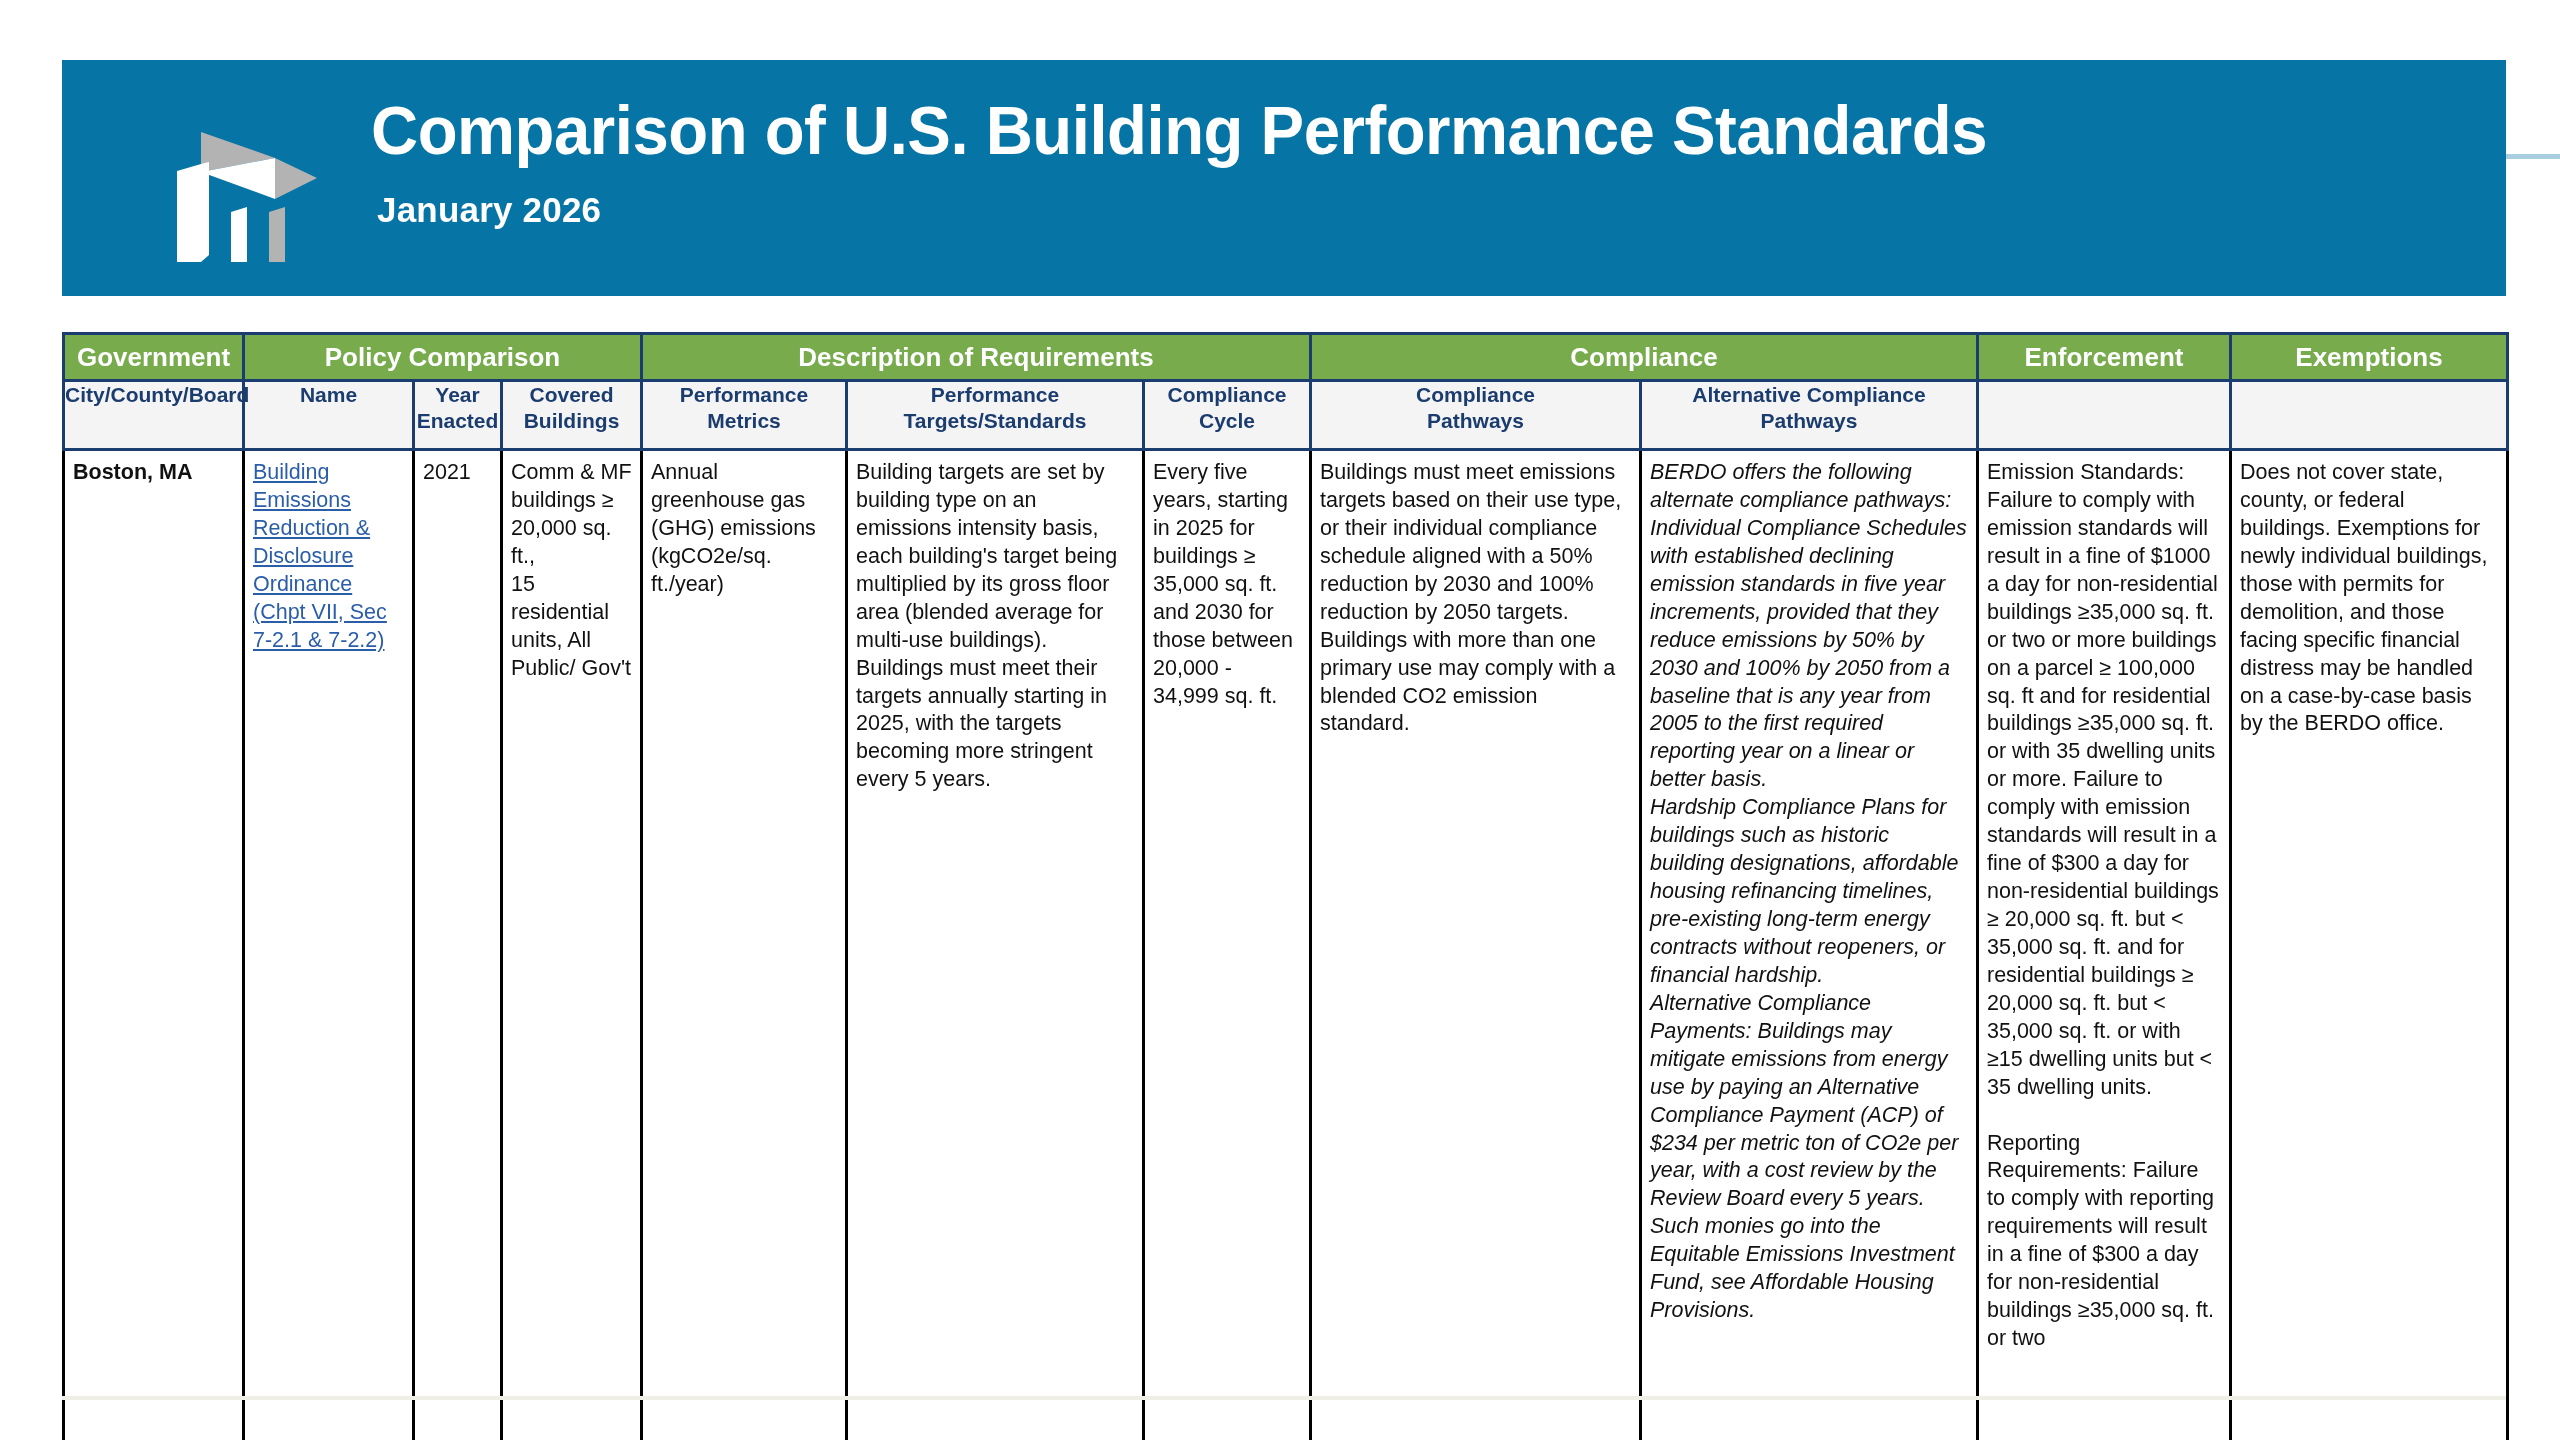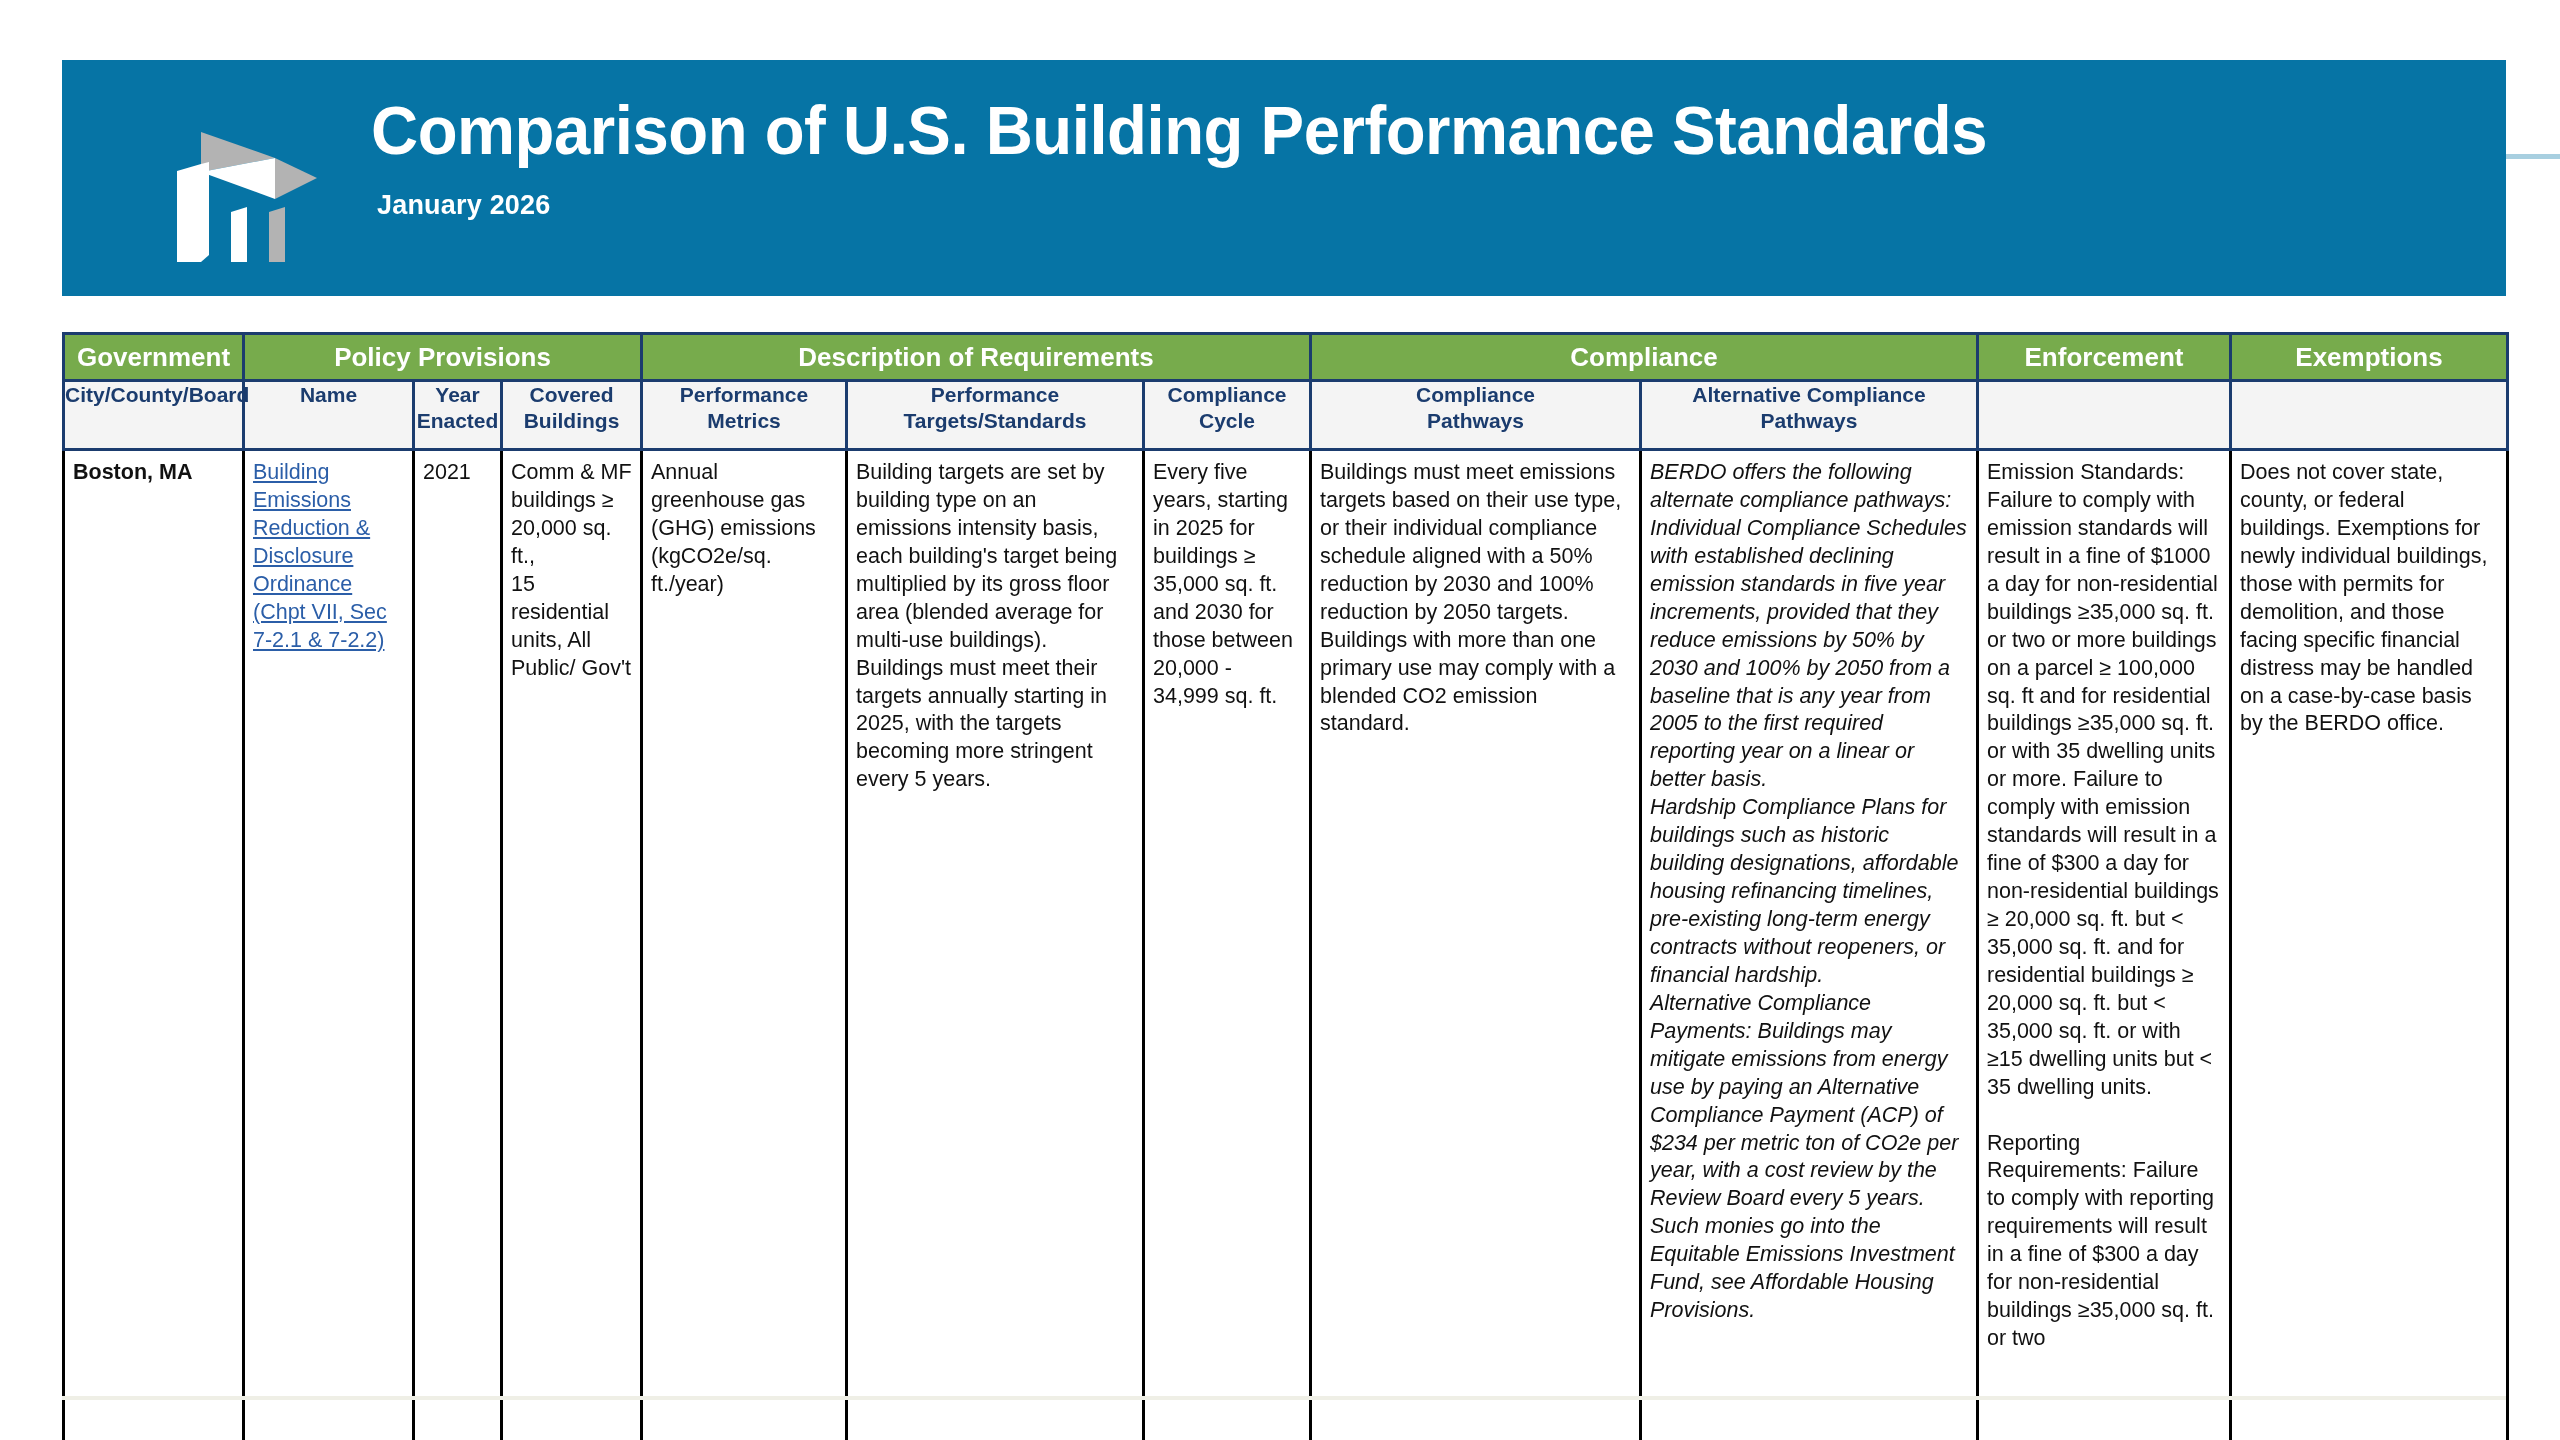--- a/index.html
+++ b/index.html
@@ -52,21 +52,21 @@
     font-weight: bold;
     letter-spacing: -0.5px;
     line-height: 1.0;
     white-space: nowrap;
     transform: scaleX(0.96);
     transform-origin: left center;
   }
   #banner-subtitle {
     color: #ffffff;
     font-family: "Liberation Sans Narrow", "Liberation Sans", sans-serif;
-    font-size: 27px;
+    font-size: 35px;
     font-weight: bold;
     margin-top: 26px;
     margin-left: 6px;
     letter-spacing: 0.2px;
   }
 
   
   #grid {
     position: absolute;
     left: 62px;
@@ -181,21 +181,21 @@
     <col style="width:167px">
     <col style="width:330px">
     <col style="width:337px">
     <col style="width:253px">
     <col style="width:277px">
   </colgroup>
 
   <thead>
     <tr>
       <th class="grp" colspan="1">Government</th>
-      <th class="grp" colspan="3">Policy Provisions</th>
+      <th class="grp" colspan="3">Policy Comparison</th>
       <th class="grp" colspan="3">Description of Requirements</th>
       <th class="grp" colspan="2">Compliance</th>
       <th class="grp" colspan="1">Enforcement</th>
       <th class="grp" colspan="1">Exemptions</th>
     </tr>
     <tr>
       <th class="sub">
         <span>City/County/Board</span>
         <span class="l2"></span>
       </th>

